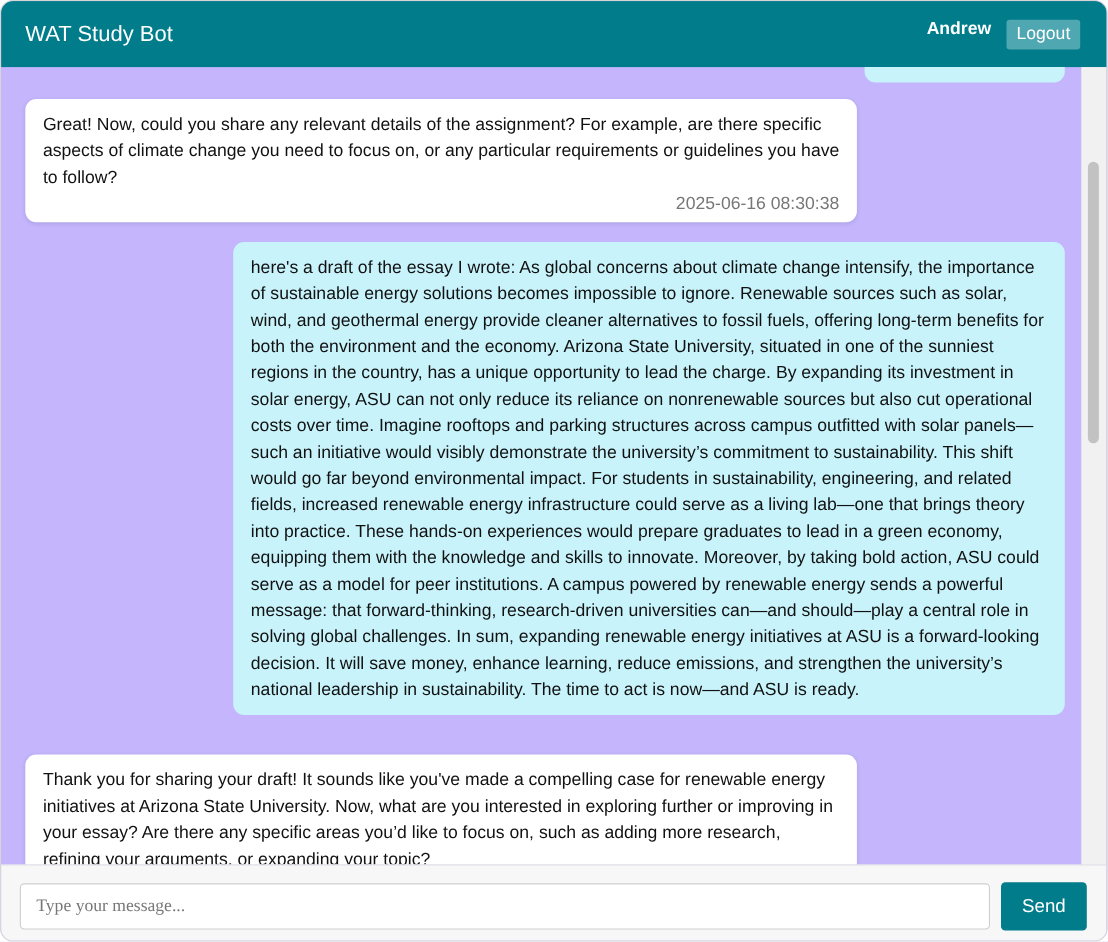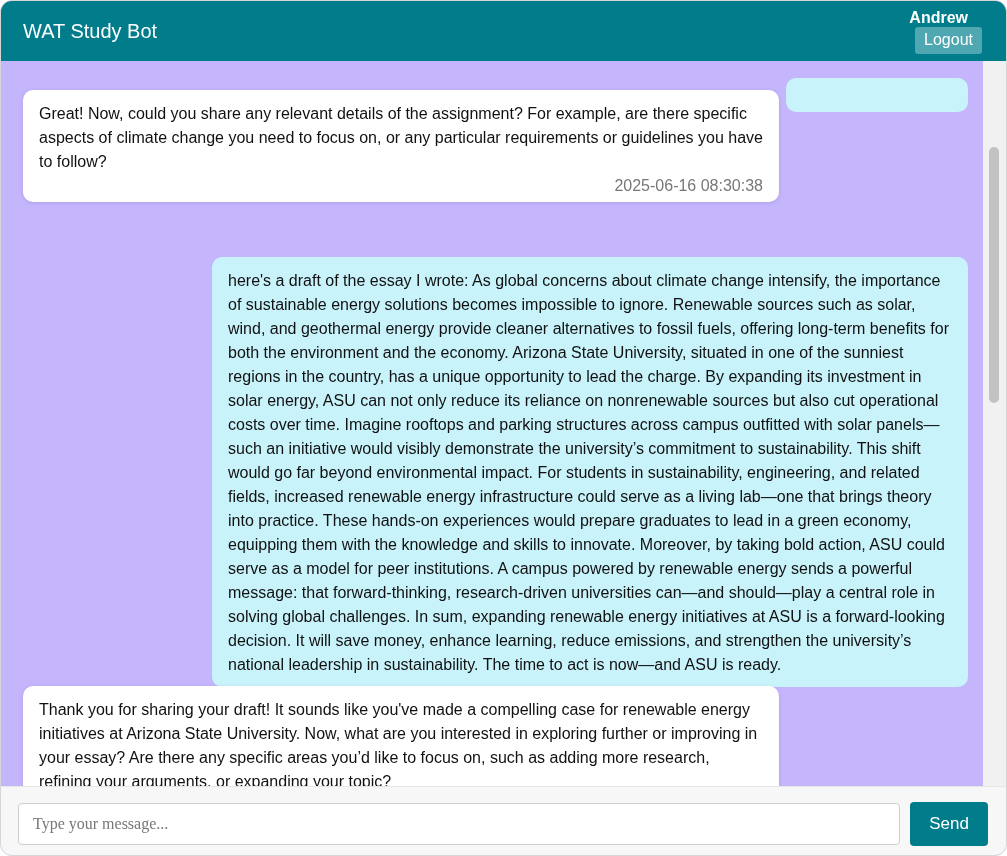--- a/index.html
+++ b/index.html
@@ -17,21 +17,21 @@
     }
     .header {
       position: absolute; left: 0; top: 0; width: 100%; height: 60px;
       background: #007c8a;
       display: flex; align-items: center; justify-content: space-between;
       padding: 0 24px 0 22px;
     }
     .header .title {
       color: #ffffff; font-size: 20px; font-weight: normal;
     }
-    .header .right { display: flex; align-items: flex-end; flex-direction: column; }
+    .header .right { display: flex; align-items: flex-start; }
     .header .user {
       color: #ffffff; font-size: 16px; font-weight: bold; margin-right: 14px;
     }
     .header .logout {
       background: #4fa7b1; color: #ffffff; font-size: 16px;
       border: none; border-radius: 3px; padding: 4px 9px 5px 9px;
       font-family: "Liberation Sans", sans-serif; cursor: pointer;
     }
     .chat {
       position: absolute; left: 0; top: 60px; width: 1005px; height: 725px;
@@ -43,21 +43,20 @@
       border-radius: 10px;
     }
     .msg.bot {
       background: #ffffff;
       box-shadow: 0 1px 4px rgba(0,0,0,0.10);
       padding: 12px 16px 10px 16px;
     }
     .msg.user {
       background: #c8f3fb;
       padding: 12px 16px 10px 16px;
-      margin-top: 37px;
     }
     .msg .ts {
       display: block; text-align: right; font-size: 16px; color: #777777;
       margin-top: 6px; line-height: 12px;
     }
     .scrollbar {
       position: absolute; left: 982px; top: 60px; width: 23px; height: 725px;
       background: #f1f1f1;
     }
     .scrollbar .thumb {

